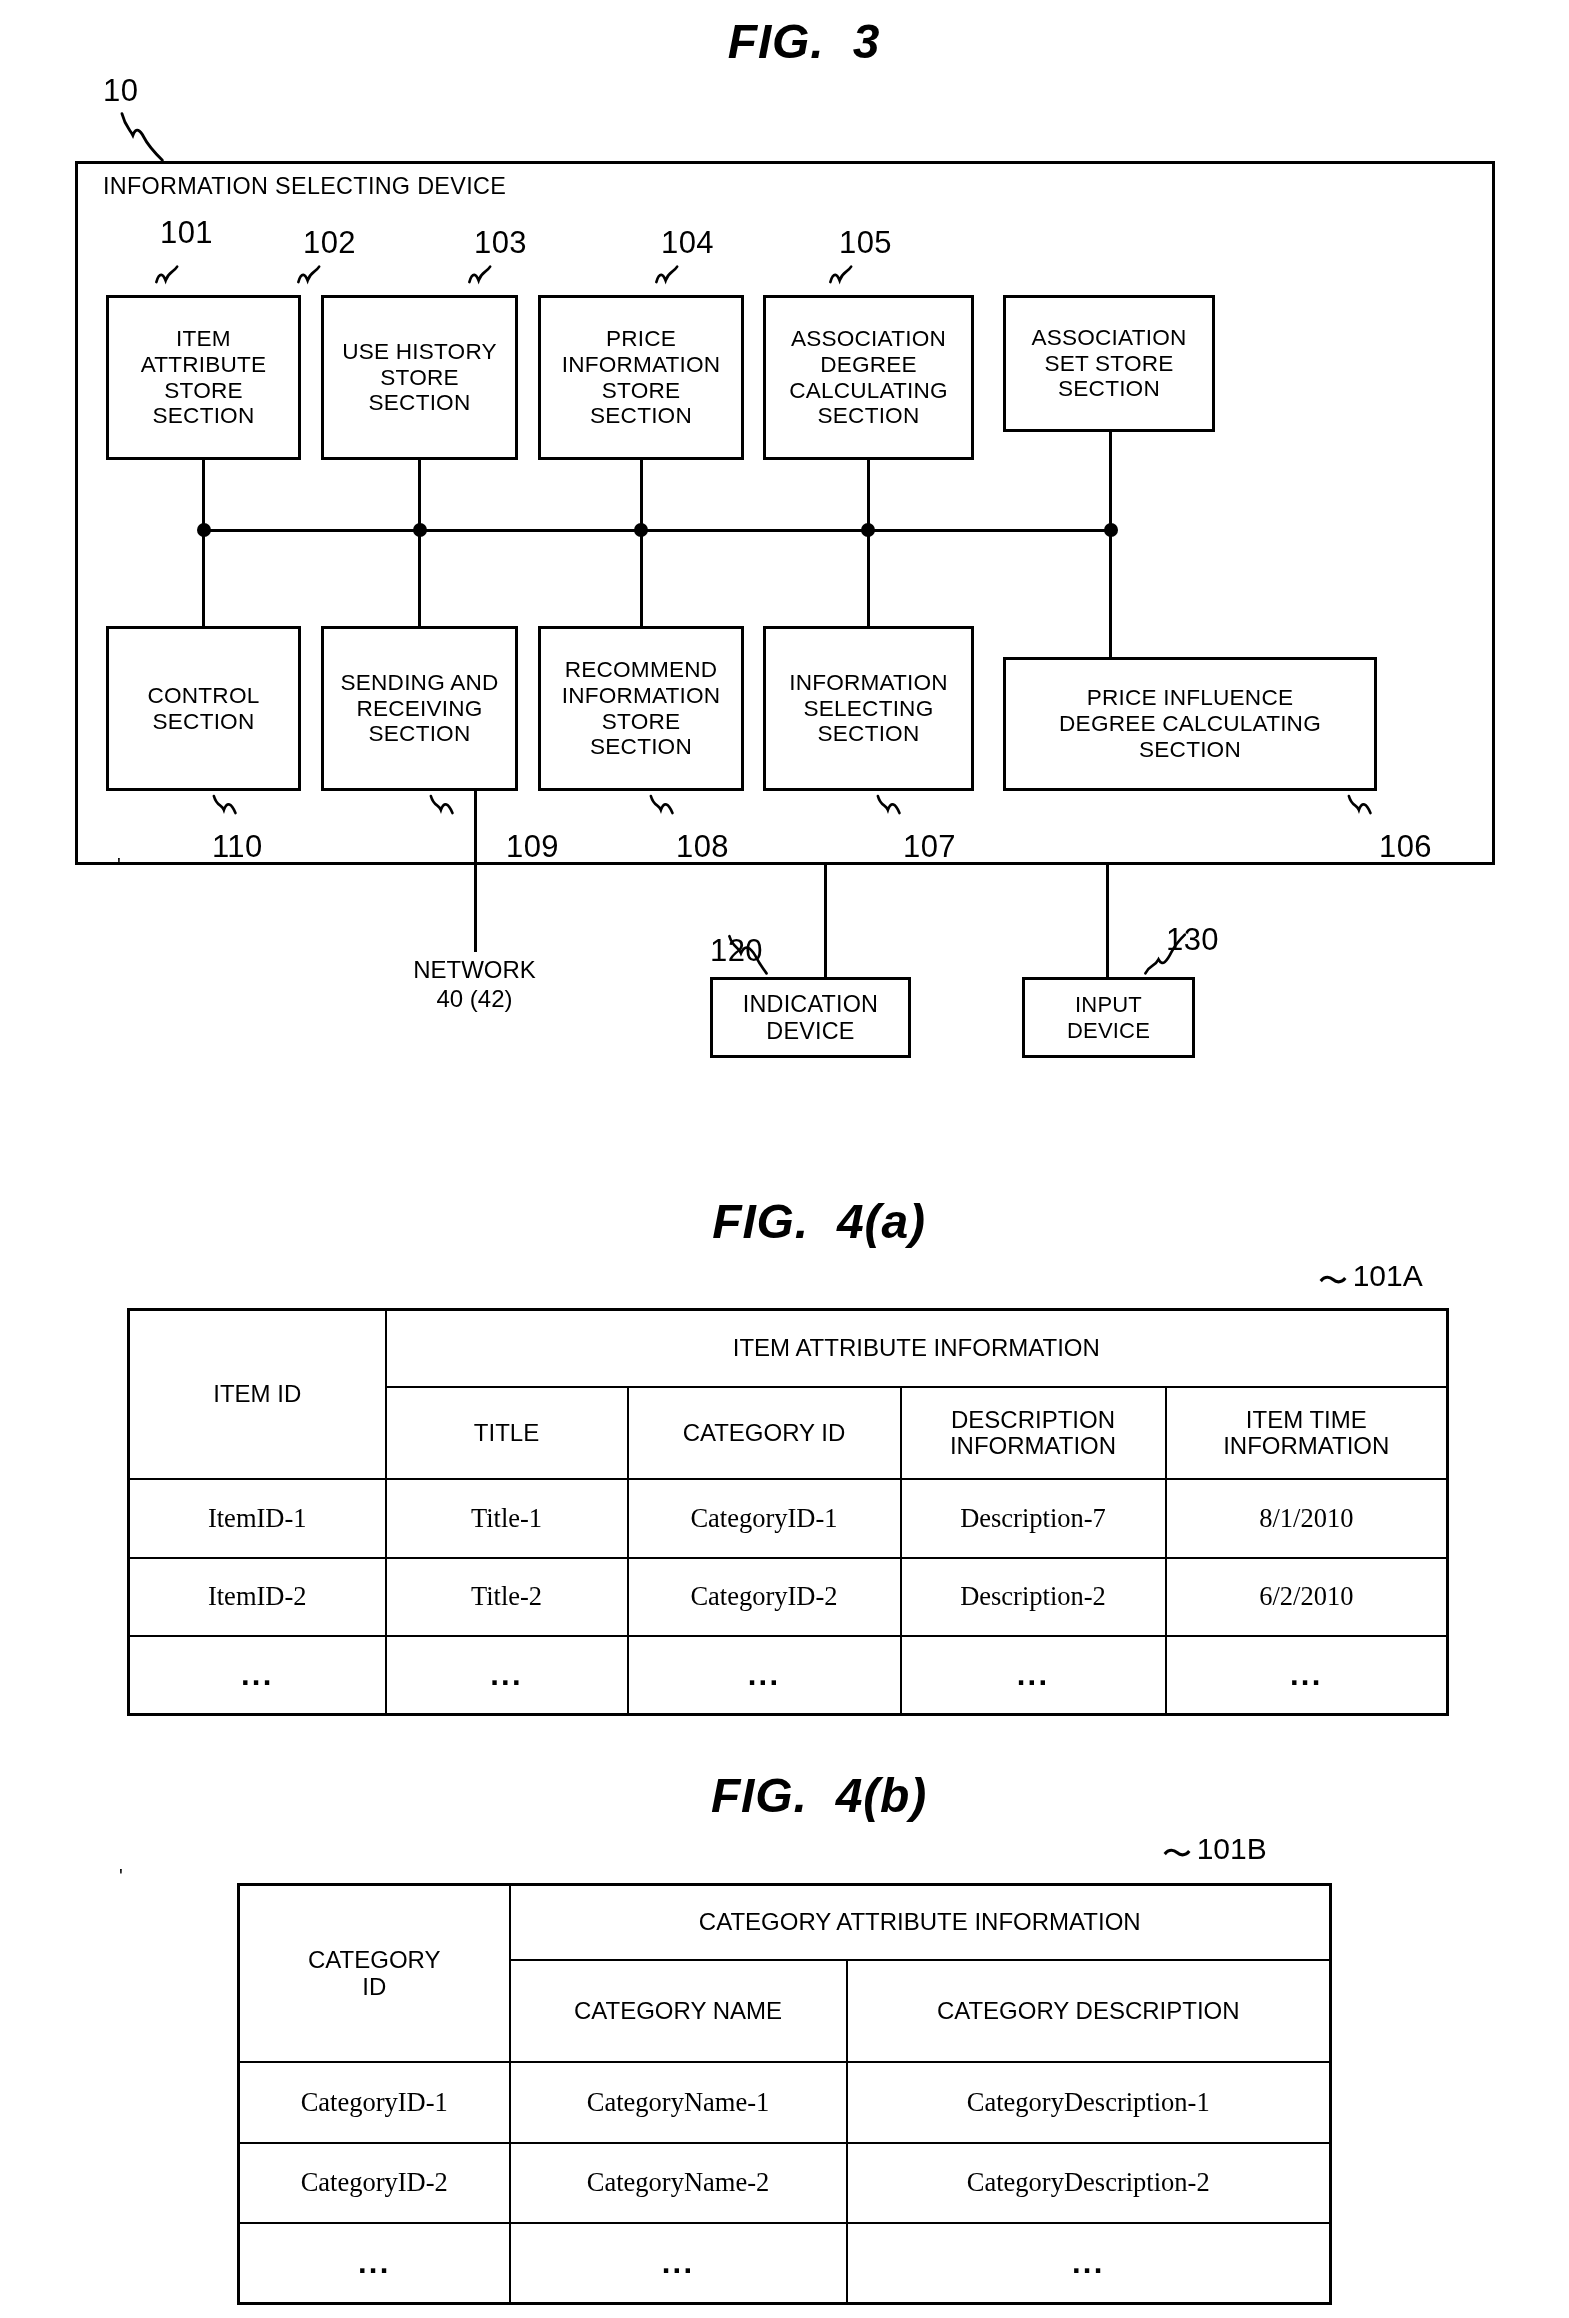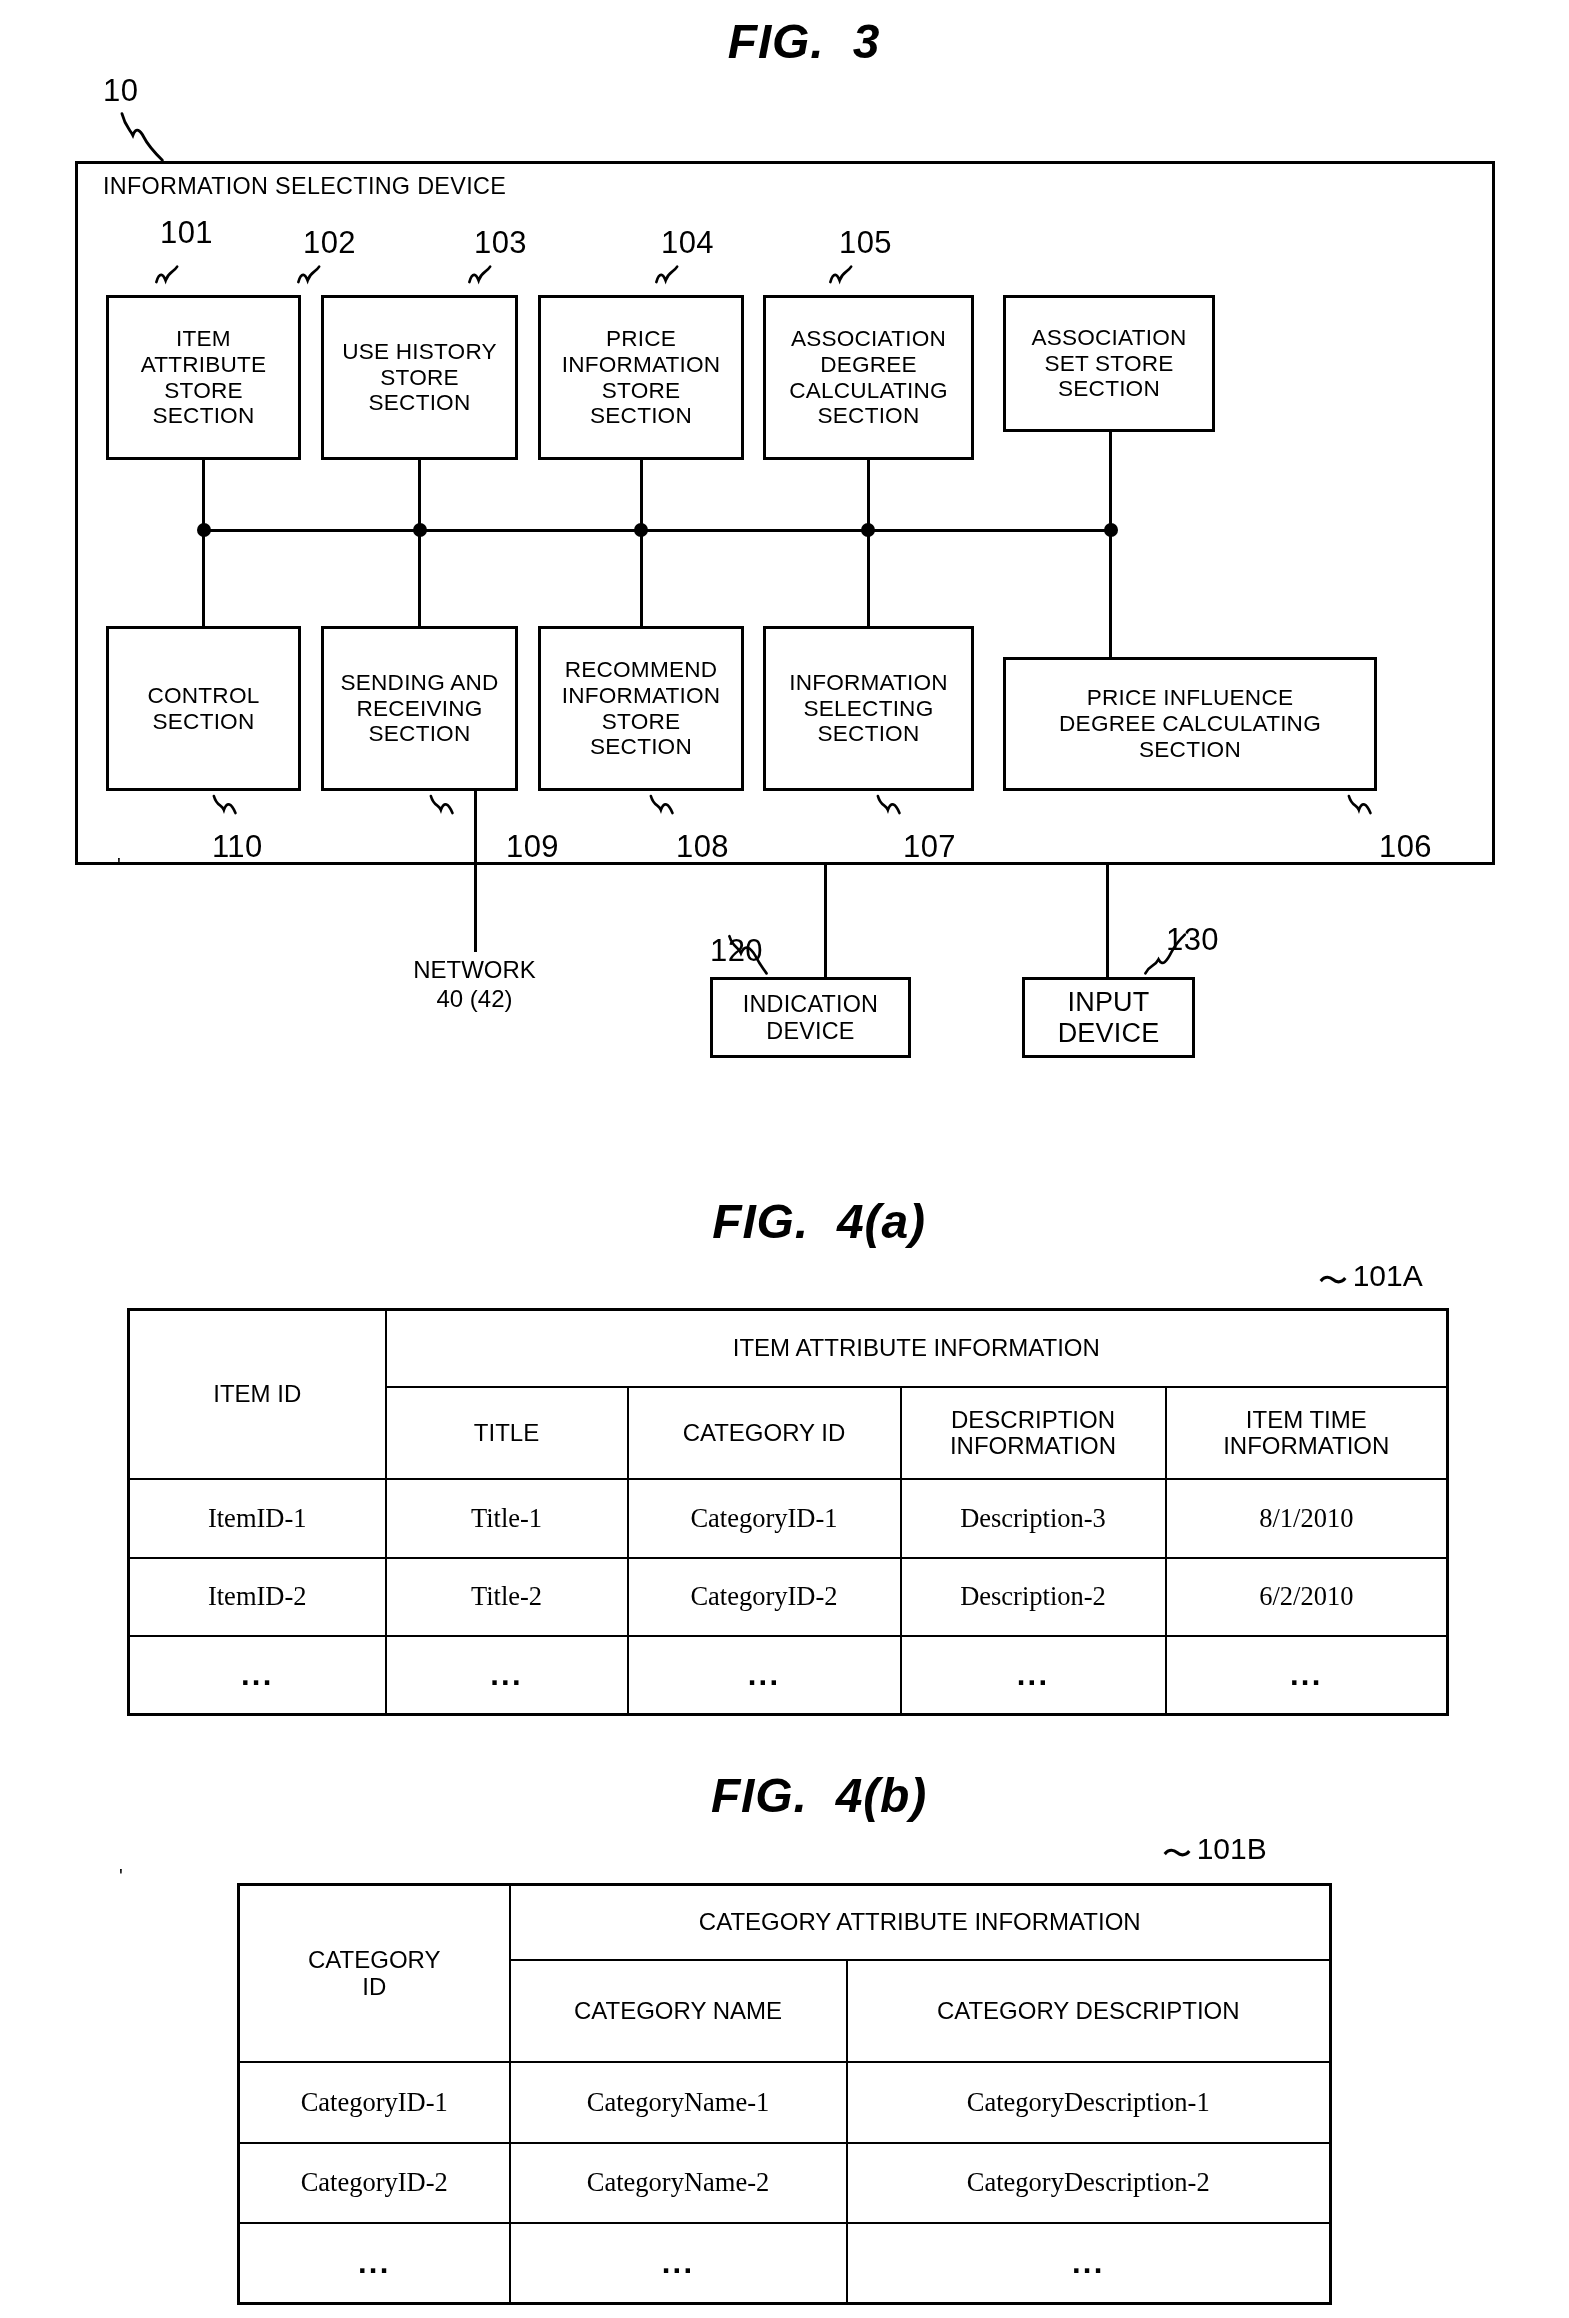--- a/index.html
+++ b/index.html
@@ -327,21 +327,21 @@
 DEVICE</span>
   </div>
 
   <div class="vline" style="left:1106px; top:864px; height:114px;"></div>
   <div class="ref-num" style="left:1166px; top:922px;">130</div>
   <div class="lead" style="left:1142px; top:930px;">
     <svg width="47" height="48" viewBox="0 0 60 62">
         <path d="M4 56 C10 44, 16 48, 21 38 C26 48, 32 40, 38 28 C43 18, 49 12, 55 6" fill="none" stroke="#000" stroke-width="3.4" stroke-linecap="round"></path>
       </svg>
   </div>
-  <div class="node-box" style="left:1022px; top:977px; width:173px; height:81px; font-size:27px;">
+  <div class="node-box" style="left:1022px; top:977px; width:173px; height:81px; font-size:22px;">
     <span>INPUT
 DEVICE</span>
   </div>
 
   <div class="corner-mark" style="left:117px; top:854px;">'</div>
   <div class="corner-mark" style="left:119px; top:1865px;">'</div>
 
   <div class="fig-title" style="left:616px; top:1194px; width:406px;">FIG.  4(a)</div>
 
   <div class="table-ref" style="left:1318px; top:1256px;">
@@ -366,21 +366,21 @@
         <td class="hdr">CATEGORY ID</td>
         <td class="hdr">DESCRIPTION
 INFORMATION</td>
         <td class="hdr">ITEM TIME
 INFORMATION</td>
       </tr>
       <tr>
         <td class="val" style="height:70px;">ItemID-1</td>
         <td class="val">Title-1</td>
         <td class="val">CategoryID-1</td>
-        <td class="val">Description-3</td>
+        <td class="val">Description-7</td>
         <td class="val">8/1/2010</td>
       </tr>
       <tr>
         <td class="val" style="height:70px;">ItemID-2</td>
         <td class="val">Title-2</td>
         <td class="val">CategoryID-2</td>
         <td class="val">Description-2</td>
         <td class="val">6/2/2010</td>
       </tr>
       <tr>

